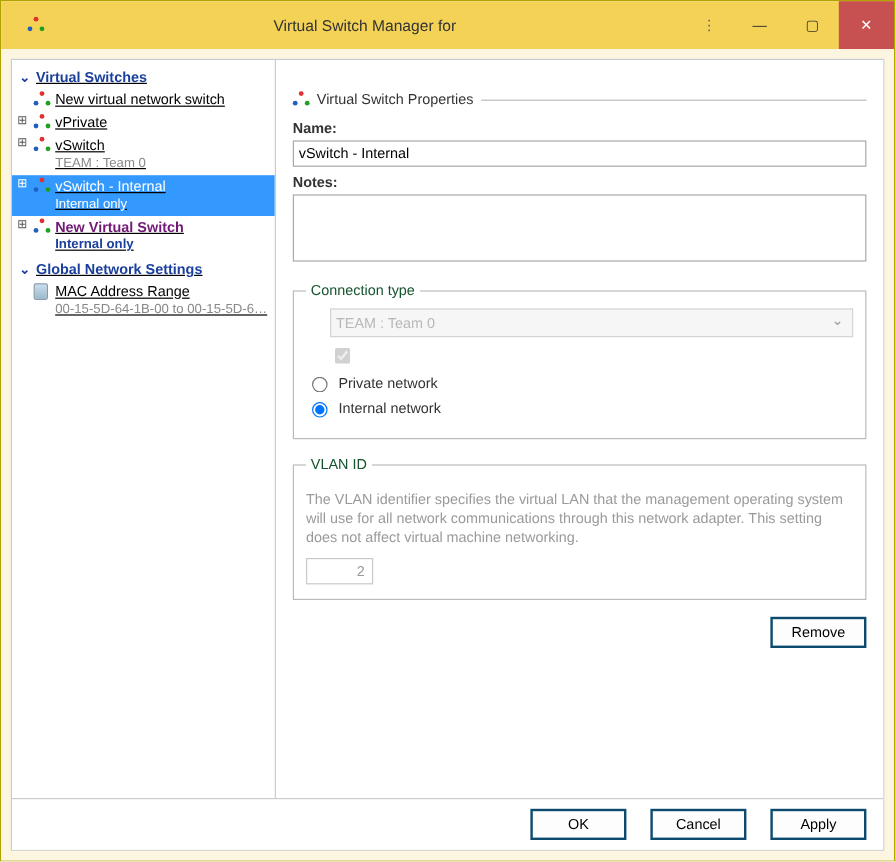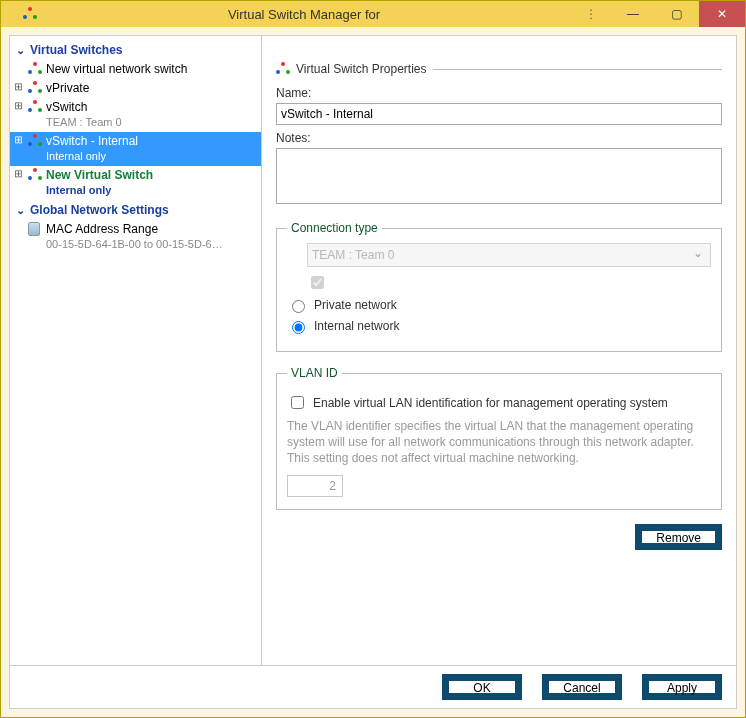--- a/index.html
+++ b/index.html
@@ -13,21 +13,21 @@
     overflow: hidden;
   }
   .window {
     width: 746px;
     height: 718px;
     border: 1px solid #b2a200;
     display: flex;
     flex-direction: column;
   }
   .titlebar {
-    height: 26px;
+    height: 40px;
     background: #f3d256;
     display: flex;
     align-items: center;
     justify-content: space-between;
     padding-left: 22px;
   }
   .titlebar-left {
     display: flex;
     align-items: center;
     gap: 6px;
@@ -69,25 +69,26 @@
     border: 1px solid #ccc;
     display: flex;
     flex-direction: column;
   }
   .main-row {
     flex: 1;
     display: flex;
     min-height: 0;
   }
   .left-pane {
-    width: 252px;
+    width: 220px;
     border-right: 1px solid #ccc;
     padding: 4px 0;
     overflow: auto;
     background: #fff;
+    text-decoration: underline;
   }
   .right-pane {
     flex: 1;
     padding: 26px 14px;
     overflow: auto;
     background: #fff;
     font-size: 12px;
     color: #333;
   }
   .button-row {
@@ -95,21 +96,21 @@
     padding: 8px 14px;
     display: flex;
     justify-content: flex-end;
     gap: 20px;
     background: #fff;
   }
   button.dlg {
     min-width: 80px;
     height: 26px;
     background: #fdfdfd;
-    border: 7px solid #0c4a6e;
+    border: 2px solid #0c4a6e;
     font-size: 12px;
     padding: 0 14px;
   }
 
   
   .tree-section-header {
     color: #1a3f9c;
     font-weight: bold;
     padding: 3px 4px 3px 20px;
     position: relative;
@@ -153,21 +154,21 @@
     color: #888;
     font-size: 11px;
     display: block;
   }
   .tree-item.selected {
     background: #3399ff;
     color: #fff;
   }
   .tree-item.selected .label,
   .tree-item.selected .sub { color: #fff; }
-  .tree-item.bold .label { color: #15803d; font-weight: bold; }
+  .tree-item.bold .label { color: #701a75; font-weight: bold; }
   .tree-item.bold .sub { color: #1a3f9c; font-weight: bold; }
 
   
   .sw-icon {
     width: 14px; height: 14px; position: relative; display: inline-block;
   }
   .sw-icon .dot {
     position: absolute; width: 4px; height: 4px; border-radius: 50%;
   }
   .sw-icon .d1 { background:#e03030; left:5px; top:0; }
@@ -183,21 +184,21 @@
   
   .section-title {
     display: flex;
     align-items: center;
     gap: 6px;
     margin-bottom: 10px;
   }
   .section-title .line {
     flex:1; height:1px; background:#bbb;
   }
-  .field-label { margin: 6px 0 3px; }
+  .field-label { margin: 6px 0 3px; font-weight: bold; }
   input.txt {
     width: 100%; height: 22px; border:1px solid #a9a9a9; padding: 2px 4px;
     font-family: inherit; font-size: 12px;
   }
   textarea.txt {
     width: 100%; height: 56px; border:1px solid #a9a9a9; padding: 2px 4px;
     font-family: inherit; font-size: 12px; resize: none;
   }
   fieldset.group {
     border: 1px solid #bbb;
@@ -337,24 +338,20 @@
             </div>
 
             <div class="radio-row">
               <input type="radio" name="conn" checked="" style="">
               <span>Internal network</span>
             </div>
           </fieldset>
 
           <fieldset class="group">
             <legend>VLAN ID</legend>
-            <div class="check-row">
-              <input type="checkbox" style="">
-              <span>Enable virtual LAN identification for management operating system</span>
-            </div>
             <div class="help-text">The VLAN identifier specifies the virtual LAN that the management operating system will use for all network communications through this network adapter. This setting does not affect virtual machine networking.</div>
             <div style="margin-top:8px;">
               <input class="vlan-input" type="text" disabled="" value="2" style="">
             </div>
           </fieldset>
 
           <div class="remove-row">
             <button class="dlg">Remove</button>
           </div>
         </div>

